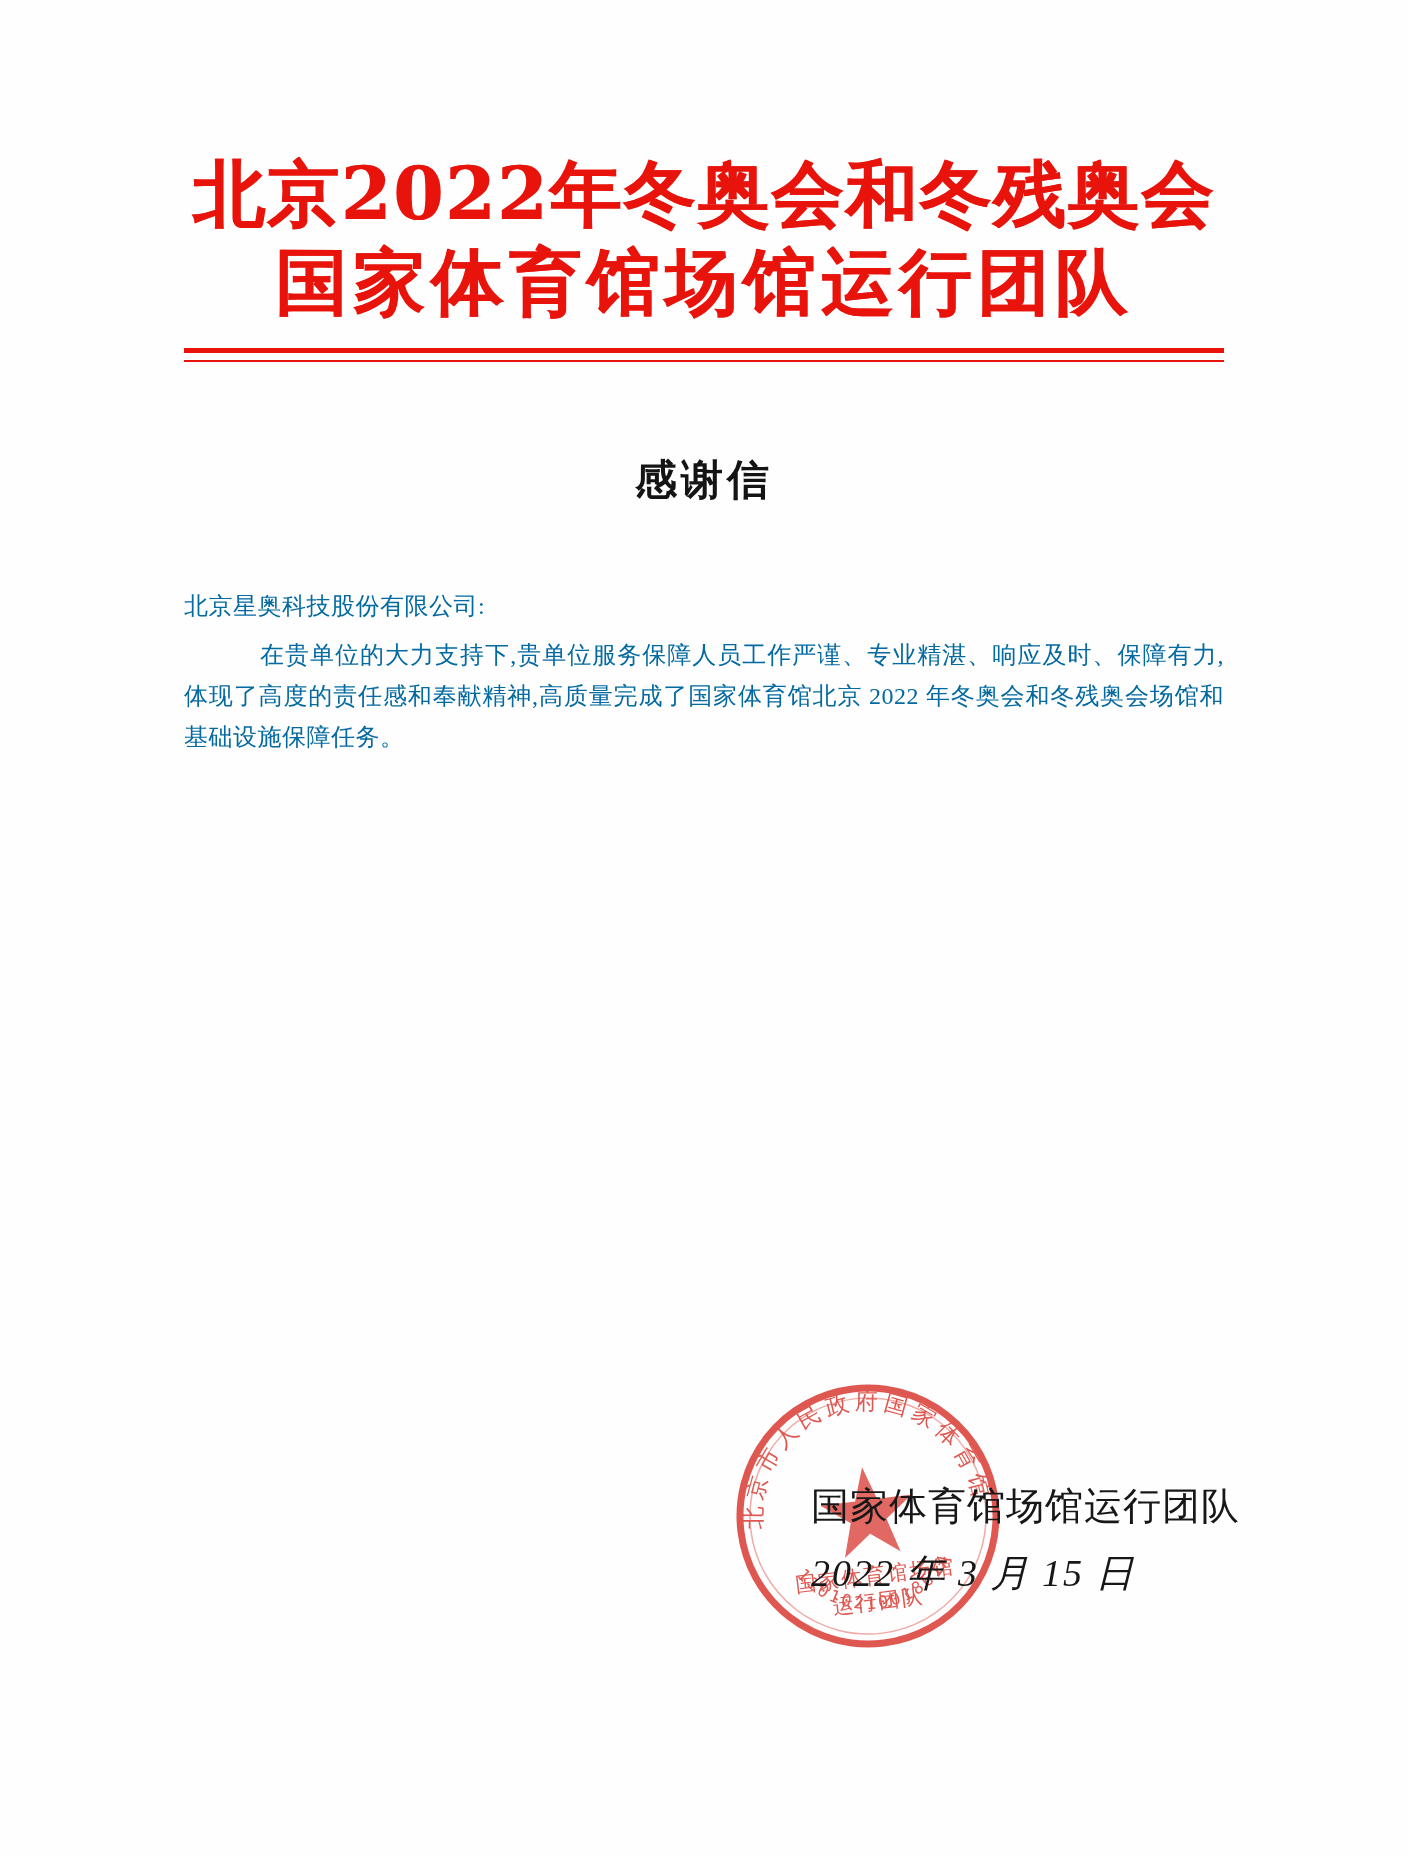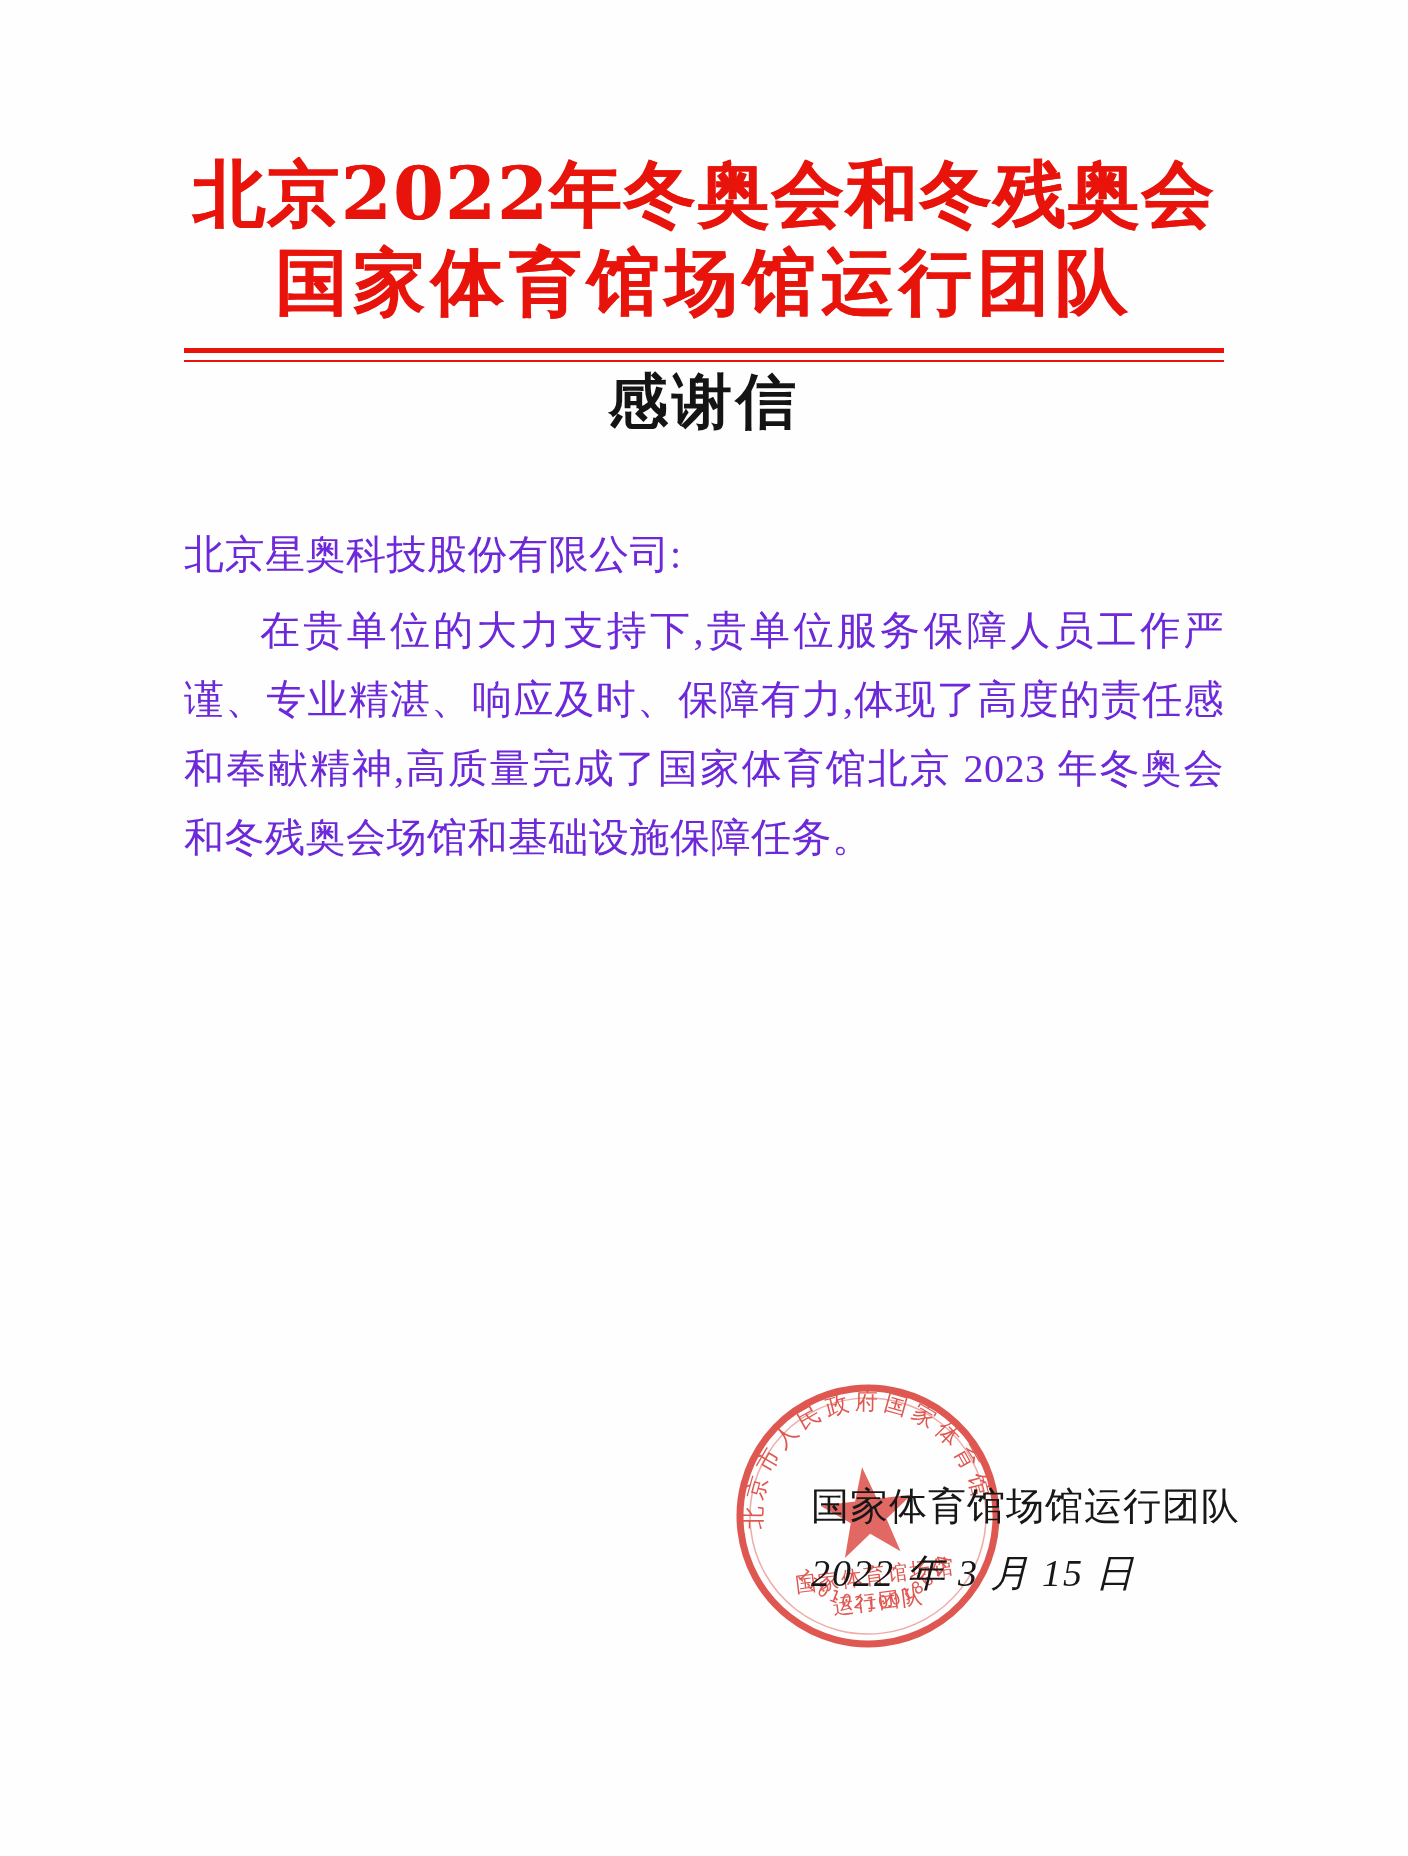--- a/index.html
+++ b/index.html
@@ -53,34 +53,35 @@
   .rule-thin {
     height: 2px;
     background: #e8140c;
     width: 100%;
     margin-top: 7px;
   }
 
   
   .doc-title {
     text-align: center;
+    margin-top: 90px;
     font-family: "DejaVu Serif", "Liberation Serif", serif;
     font-weight: bold;
-    font-size: 60px;
+    font-size: 42px;
     letter-spacing: 4px;
     color: #141414;
   }
 
   
   .body-block {
     margin: 78px auto 0 auto;
     width: 1040px;
-    font-size: 40px;
+    font-size: 24px;
     line-height: 1.72;
-    color: #6d28d9;
+    color: #0369a1;
     letter-spacing: 0.5px;
   }
   .salutation {
     margin-bottom: 8px;
   }
   .para {
     text-indent: 76px;
     text-align: justify;
     text-justify: inter-ideograph;
     margin: 0 0 2px 0;
@@ -124,21 +125,21 @@
     <div class="rule-wrap">
       <div class="rule-thick"></div>
       <div class="rule-thin"></div>
     </div>
   </div>
 
   <div class="doc-title">感谢信</div>
 
   <div class="body-block">
     <div class="salutation">北京星奥科技股份有限公司:</div>
-    <p class="para">在贵单位的大力支持下,贵单位服务保障人员工作严谨、专业精湛、响应及时、保障有力,体现了高度的责任感和奉献精神,高质量完成了国家体育馆北京 2023 年冬奥会和冬残奥会场馆和基础设施保障任务。</p>
+    <p class="para">在贵单位的大力支持下,贵单位服务保障人员工作严谨、专业精湛、响应及时、保障有力,体现了高度的责任感和奉献精神,高质量完成了国家体育馆北京 2022 年冬奥会和冬残奥会场馆和基础设施保障任务。</p>
   </div>
 
   <div class="seal">
     <svg viewBox="0 0 290 290" width="290" height="290" aria-hidden="true">
       <defs>
         <path id="sealArcTop" d="M 38,145 A 107,107 0 0 1 252,145"></path>
         <path id="sealArcBottom" d="M 52,145 A 93,93 0 0 0 238,145"></path>
       </defs>
       <g transform="rotate(-7 145 145)" opacity="0.82">
         <circle cx="145" cy="145" r="128" fill="none" stroke="#d8342c" stroke-width="7"></circle>

